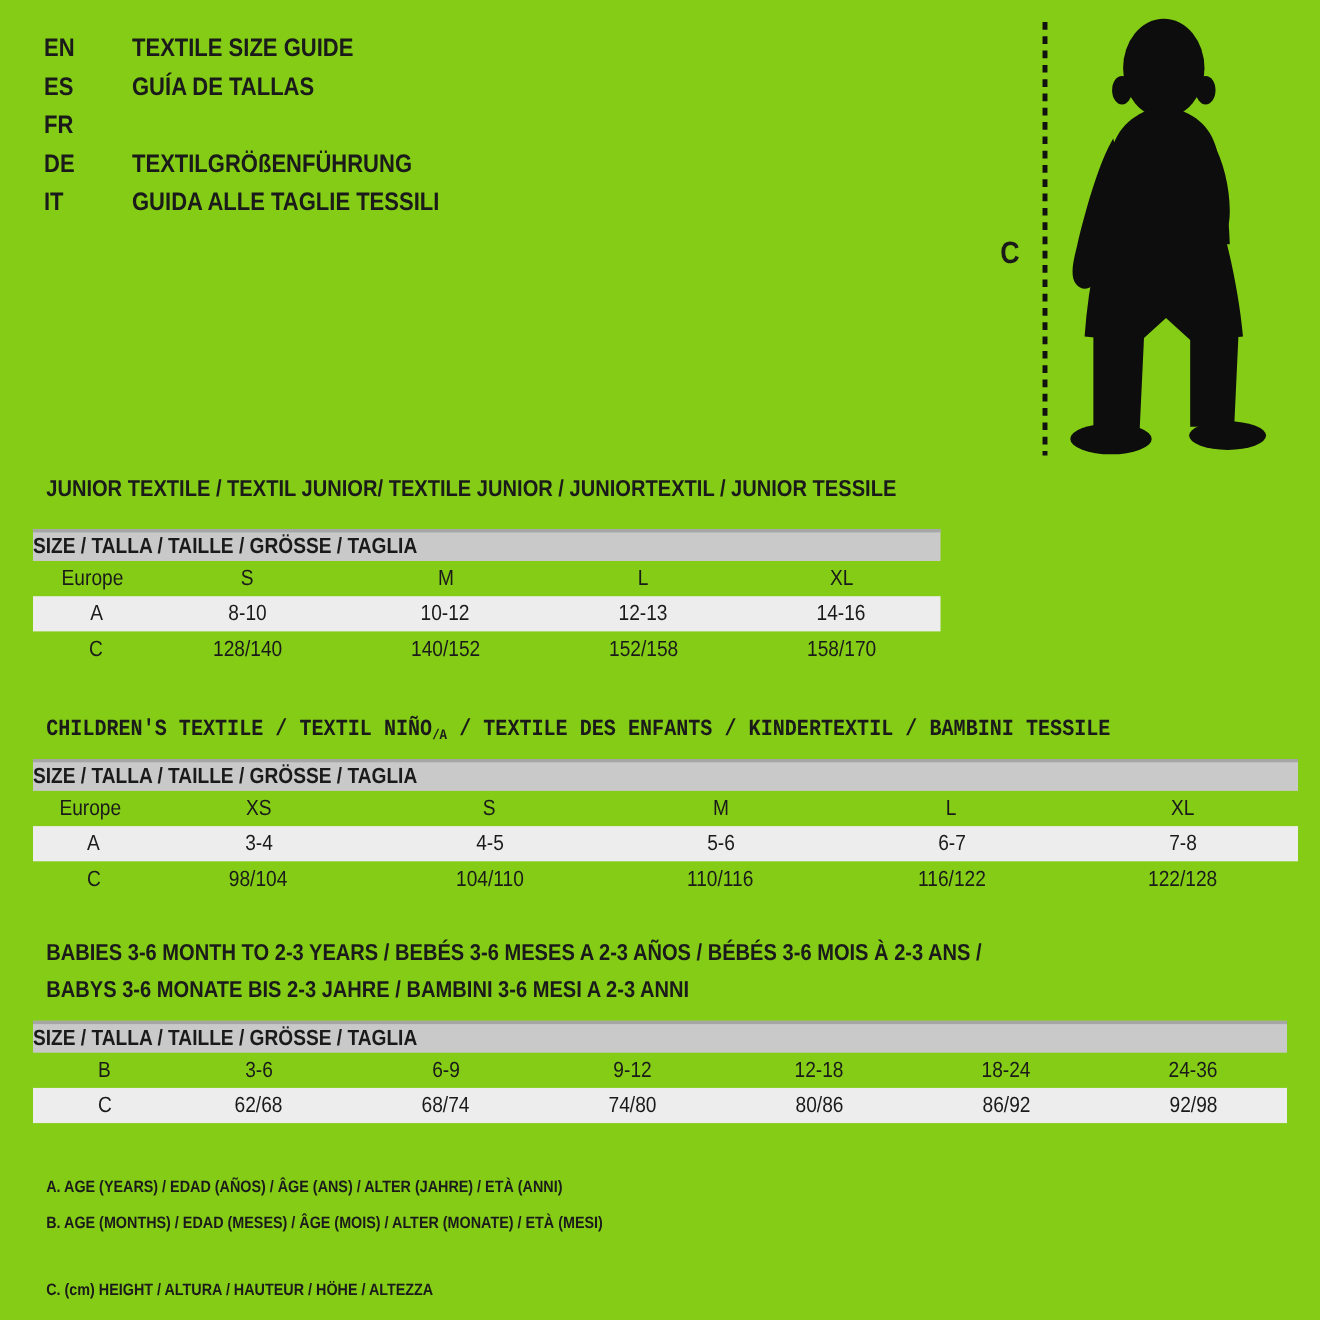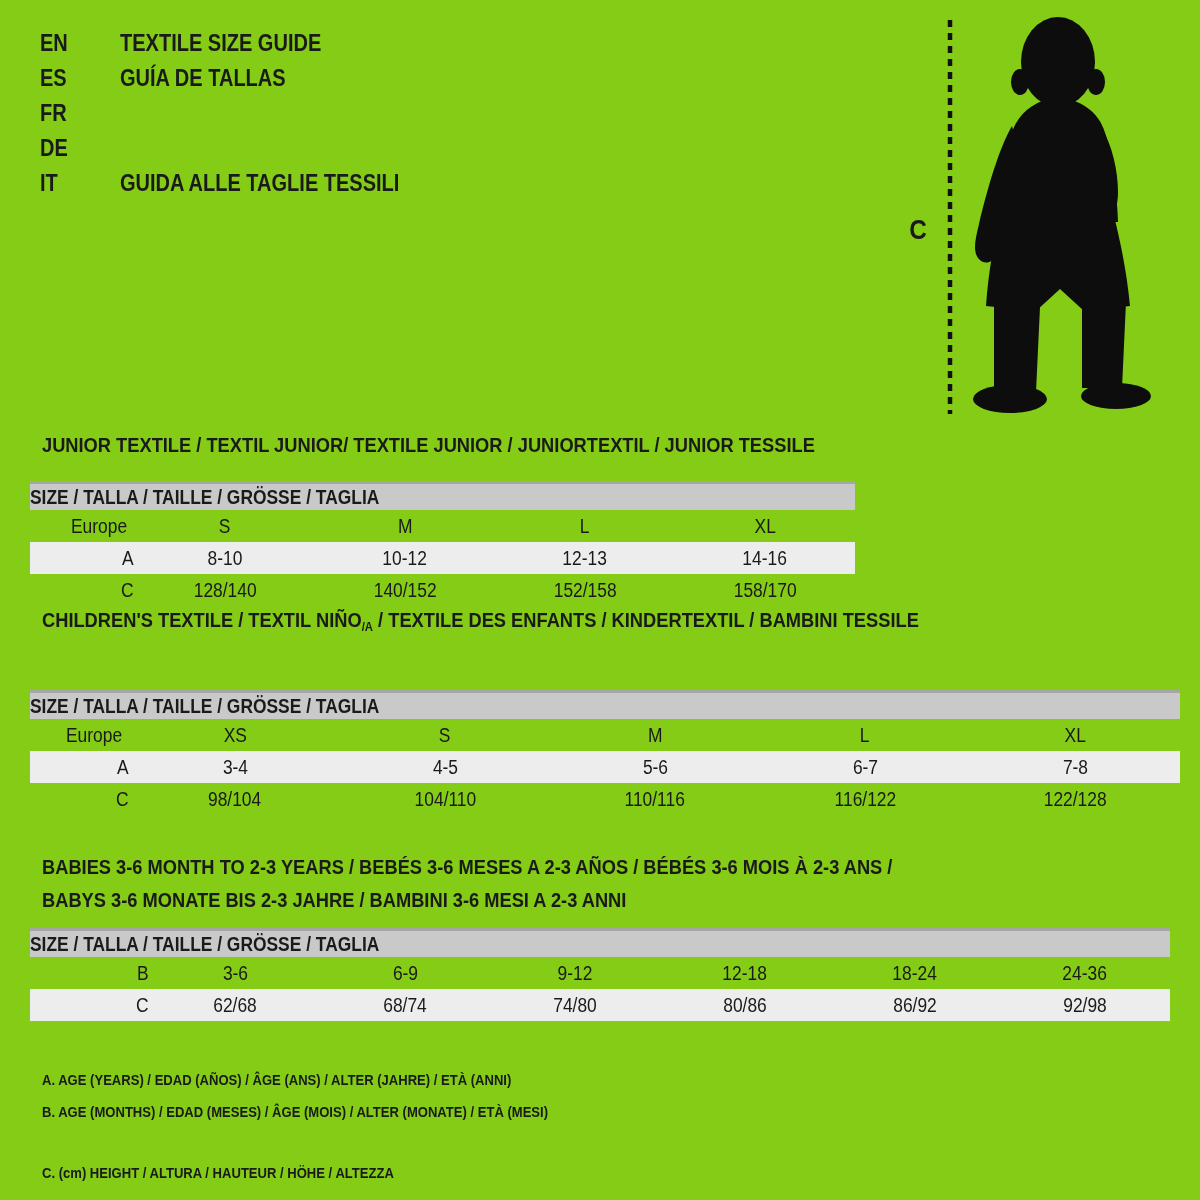--- a/index.html
+++ b/index.html
@@ -22,21 +22,21 @@
   
   .sec-title{position:absolute;left:42px;font-size:21px;font-weight:700;white-space:nowrap;}
   .subsm{font-size:0.62em;vertical-align:-0.28em;}
 
   
   .size-table{position:absolute;font-size:20px;}
   .st-header{height:26px;background:#c9c9c9;border-top:3px solid #a6a6a6;
              display:flex;align-items:center;font-weight:700;}
   .st-row{display:flex;height:32px;align-items:center;}
   .st-row.striped{background:#ededed;}
-  .lbl{text-align:right;padding-left:12px;box-sizing:border-box;flex:none;}
+  .lbl{text-align:center;padding-left:12px;box-sizing:border-box;flex:none;}
   .val{flex:1;text-align:center;}
   .t1 .lbl{width:105px;}
   .t2 .lbl{width:100px;}
   .t3 .lbl{width:120px;}
 
   
   .legend-line{position:absolute;left:42px;font-size:15px;font-weight:700;white-space:nowrap;}
 </style>
 </head>
 <body>
@@ -50,20 +50,21 @@
     </div>
     <div class="lang-row">
       <span class="lang-code"><span class="cond-l">ES</span></span>
       <span><span class="cond-l">GUÍA DE TALLAS</span></span>
     </div>
     <div class="lang-row">
       <span class="lang-code"><span class="cond-l">FR</span></span>
     </div>
     <div class="lang-row">
       <span class="lang-code"><span class="cond-l">DE</span></span>
+      <span><span class="cond-l">TEXTILGRÖßENFÜHRUNG</span></span>
     </div>
     <div class="lang-row">
       <span class="lang-code"><span class="cond-l">IT</span></span>
       <span><span class="cond-l">GUIDA ALLE TAGLIE TESSILI</span></span>
     </div>
   </div>
 
   <svg class="fig-svg" width="270" height="410" viewBox="0 0 270 410" aria-hidden="true">
     <line x1="60" y1="12" x2="60" y2="406" stroke="#111" stroke-width="4.5" stroke-dasharray="7 6"></line>
     <g fill="#0d0d0d">
@@ -105,21 +106,21 @@
     </div>
     <div class="st-row">
       <span class="lbl"><span class="cond-l">C</span></span>
       <span class="val"><span class="cond">128/140</span></span>
       <span class="val"><span class="cond">140/152</span></span>
       <span class="val"><span class="cond">152/158</span></span>
       <span class="val"><span class="cond">158/170</span></span>
     </div>
   </div>
 
-  <div class="sec-title" style="top:608px;">
+  <div class="sec-title" style="top:652px;font-family:Liberation Mono, monospace;">
     <span class="cond-l"><span>CHILDREN'S TEXTILE / TEXTIL NIÑO</span><span class="subsm">/A</span><span> / TEXTILE DES ENFANTS / KINDERTEXTIL / BAMBINI TESSILE</span></span>
   </div>
   <div class="size-table t2" style="left:30px;top:690px;width:1150px;">
     <div class="st-header">
       <span class="cond-l">SIZE / TALLA / TAILLE / GRÖSSE / TAGLIA</span>
     </div>
     <div class="st-row">
       <span class="lbl"><span class="cond-l">Europe</span></span>
       <span class="val"><span class="cond">XS</span></span>
       <span class="val"><span class="cond">S</span></span>

